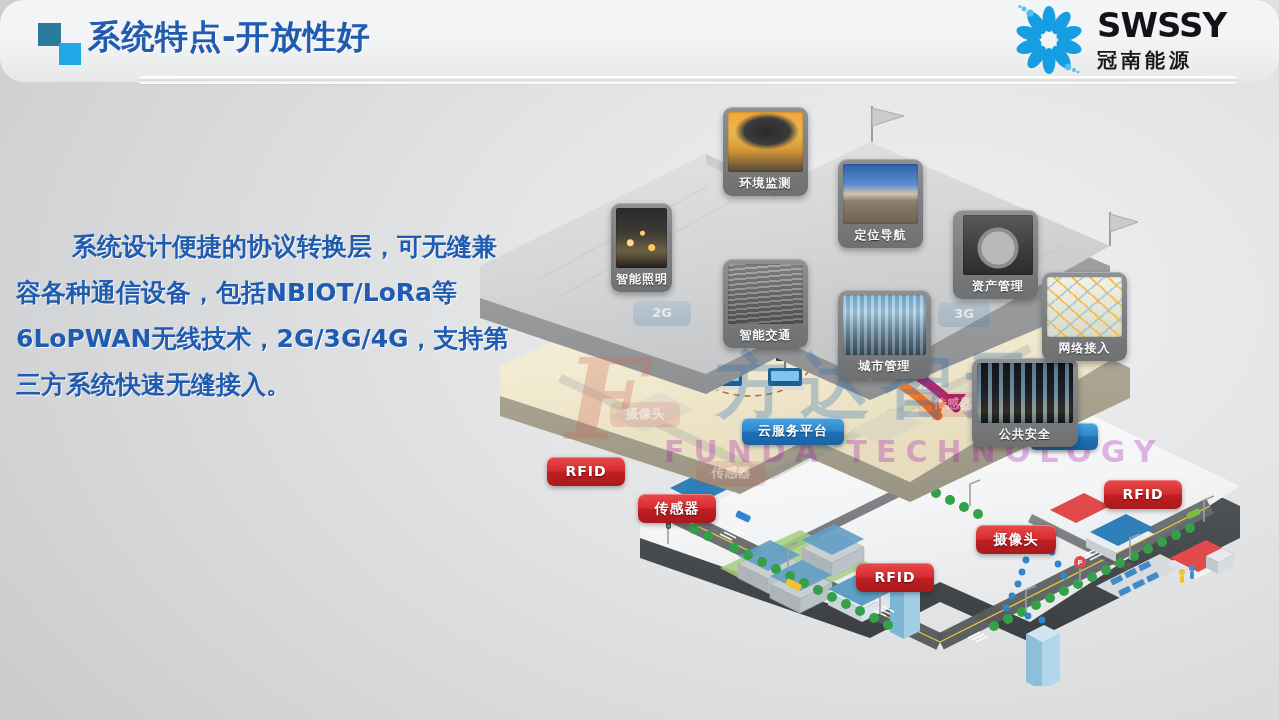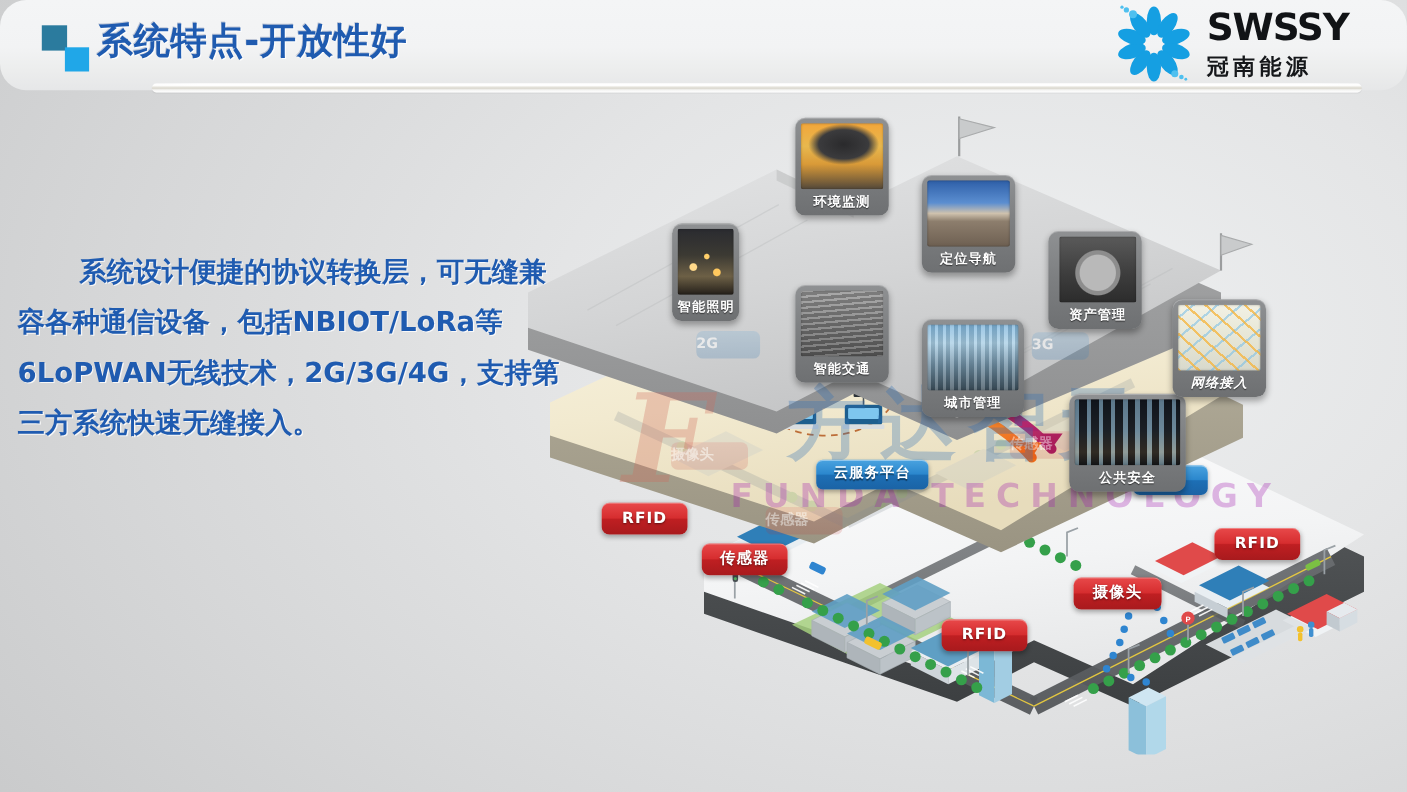--- a/index.html
+++ b/index.html
@@ -158,21 +158,21 @@
     line-height: 28px; height: 29px; text-align: center;
     letter-spacing: 1px;
     text-shadow: 0 1px 2px rgba(0,0,0,0.5);
     font-family: "DejaVu Sans", "Liberation Sans", sans-serif;
     white-space: nowrap;
   }
   
   .pill-ghost {
     position: absolute; border-radius: 6px;
     color: #ffffff; font-weight: bold; font-size: 13px;
-    line-height: 24px; height: 25px; text-align: left;
+    line-height: 24px; height: 25px; text-align: center;
     background: linear-gradient(180deg, rgba(110,170,215,0.42), rgba(60,125,180,0.42));
     opacity: 0.55;
     font-family: "DejaVu Sans", "Liberation Sans", sans-serif;
     white-space: nowrap;
   }
   .pill-ghost.red {
     background: linear-gradient(180deg, rgba(220,90,90,0.32), rgba(190,45,45,0.32));
     color: #fdeaea; opacity: 0.5;
   }
 
@@ -677,18 +677,18 @@
   <div class="card" style="left:483px; top:124px; width:85px;padding-left:10px;">
     <div class="thumb th-manhole"></div>
     <span class="cap">资产管理</span>
   </div>
 
   <div class="card" style="left:502px; top:272px; width:106px;">
     <div class="thumb th-security"></div>
     <span class="cap">公共安全</span>
   </div>
 
-  <div class="card" style="left:596px; top:186px; width:85px;font-style:italic;">
+  <div class="card" style="left:572px; top:186px; width:85px;">
     <div class="thumb th-network"></div>
     <span class="cap">网络接入</span>
   </div>
 
 </div>
 
 </body></html>

